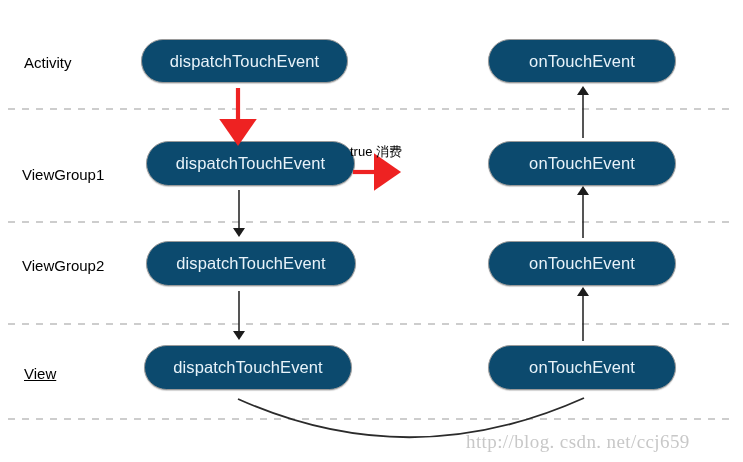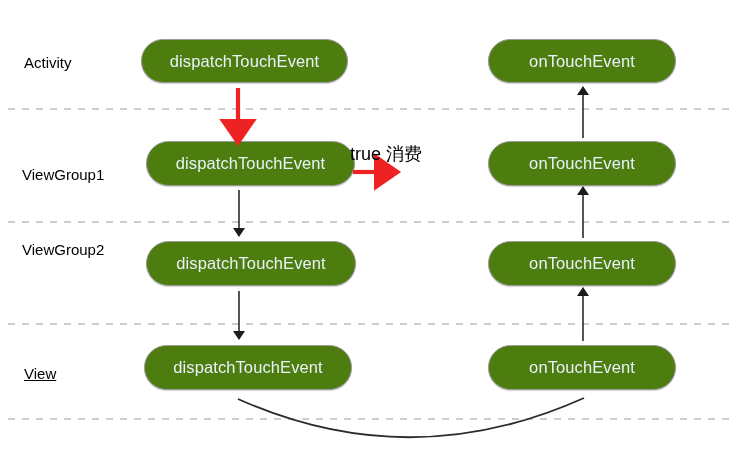--- a/index.html
+++ b/index.html
@@ -19,21 +19,21 @@
     position: absolute;
     font-family: "Liberation Sans", sans-serif;
     font-size: 15px;
     color: #000000;
     white-space: nowrap;
     line-height: 1;
   }
   .node {
     position: absolute;
     box-sizing: border-box;
-    background: #4d7c0f;
+    background: #0c4a6e;
     border: 1.5px solid #9a9a9a;
     border-radius: 26px;
     display: flex;
     align-items: center;
     justify-content: center;
     color: #e8f3fa;
     font-family: "Liberation Sans", sans-serif;
     font-size: 16.5px;
     letter-spacing: 0.1px;
     box-shadow: 0 1px 1px rgba(0,0,0,0.18);
@@ -43,21 +43,21 @@
     position: absolute;
     left: 0;
     top: 0;
     width: 743px;
     height: 462px;
     pointer-events: none;
   }
   .true-label {
     position: absolute;
     font-family: "Liberation Sans", sans-serif;
-    font-size: 18px;
+    font-size: 13px;
     color: #000000;
     white-space: nowrap;
     line-height: 1;
   }
   .watermark {
     position: absolute;
     font-family: "Liberation Serif", serif;
     font-size: 19px;
     color: #c8c8c8;
     white-space: nowrap;
@@ -73,21 +73,21 @@
 
   <svg class="divider-svg" viewBox="0 0 743 462" xmlns="http://www.w3.org/2000/svg">
     <line x1="8" y1="109" x2="735" y2="109" stroke="#bdbdbd" stroke-width="1.4" stroke-dasharray="7 7"></line>
     <line x1="8" y1="222" x2="735" y2="222" stroke="#bdbdbd" stroke-width="1.4" stroke-dasharray="7 7"></line>
     <line x1="8" y1="324" x2="735" y2="324" stroke="#bdbdbd" stroke-width="1.4" stroke-dasharray="7 7"></line>
     <line x1="8" y1="419" x2="735" y2="419" stroke="#bdbdbd" stroke-width="1.4" stroke-dasharray="7 7"></line>
   </svg>
 
   <div class="row-label" style="left:24px; top:55px;">Activity</div>
   <div class="row-label" style="left:22px; top:167px;">ViewGroup1</div>
-  <div class="row-label" style="left:22px; top:242px;">ViewGroup2</div>
+  <div class="row-label" style="left:22px; top:258px;">ViewGroup2</div>
   <div class="row-label" style="left:24px; top:366px;text-decoration:underline;">View</div>
 
   <div class="node" style="left:141px; top:39px; width:207px; height:44px;">dispatchTouchEvent</div>
 
   <div class="node" style="left:146px; top:141px; width:209px; height:45px;">dispatchTouchEvent</div>
 
   <div class="node" style="left:146px; top:241px; width:210px; height:45px;">dispatchTouchEvent</div>
 
   <div class="node" style="left:144px; top:345px; width:208px; height:45px;">dispatchTouchEvent</div>
 
@@ -123,14 +123,15 @@
 
     <line x1="583" y1="341" x2="583" y2="293" stroke="#1c1c1c" stroke-width="1.5" marker-end="url(#blkHead)"></line>
   </svg>
 
   <svg class="curve-svg" viewBox="0 0 743 462" xmlns="http://www.w3.org/2000/svg">
     <path d="M 238 399 Q 410 476 584 398" fill="none" stroke="#2b2b2b" stroke-width="1.8"></path>
   </svg>
 
   <div class="true-label" style="left:350px; top:145px;">true 消费</div>
 
+  <div class="watermark" style="left:466px; top:432px;">http://blog. csdn. net/ccj659</div>
 
 </div>
 
 </body></html>

